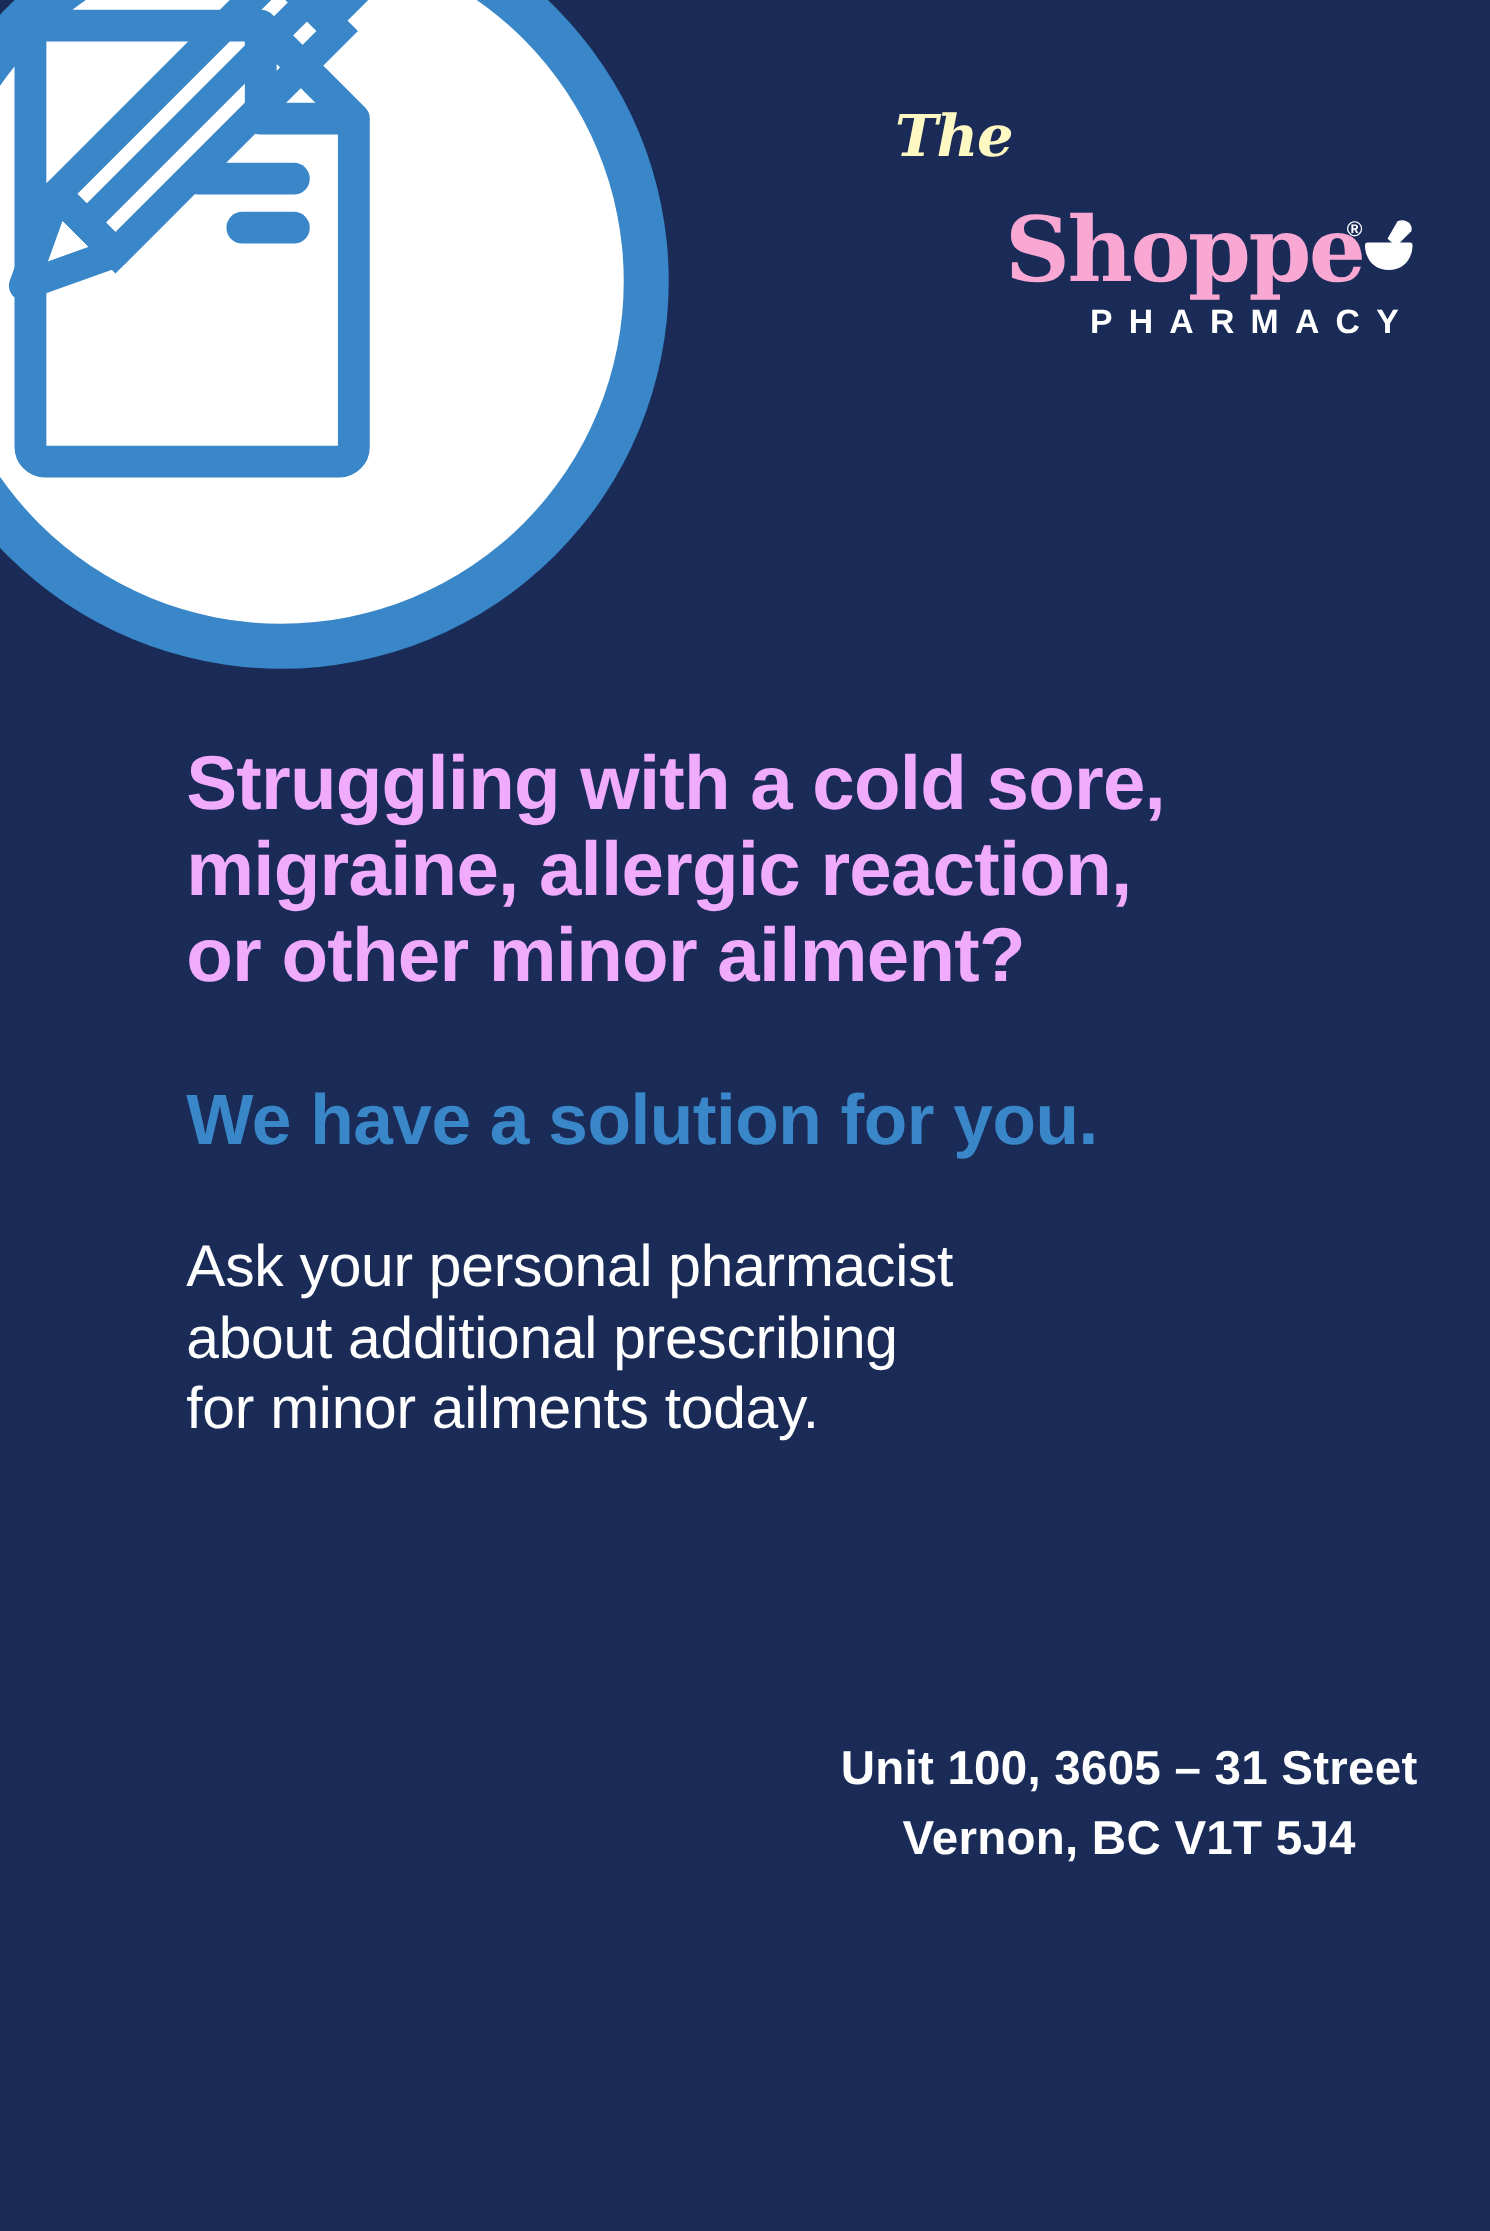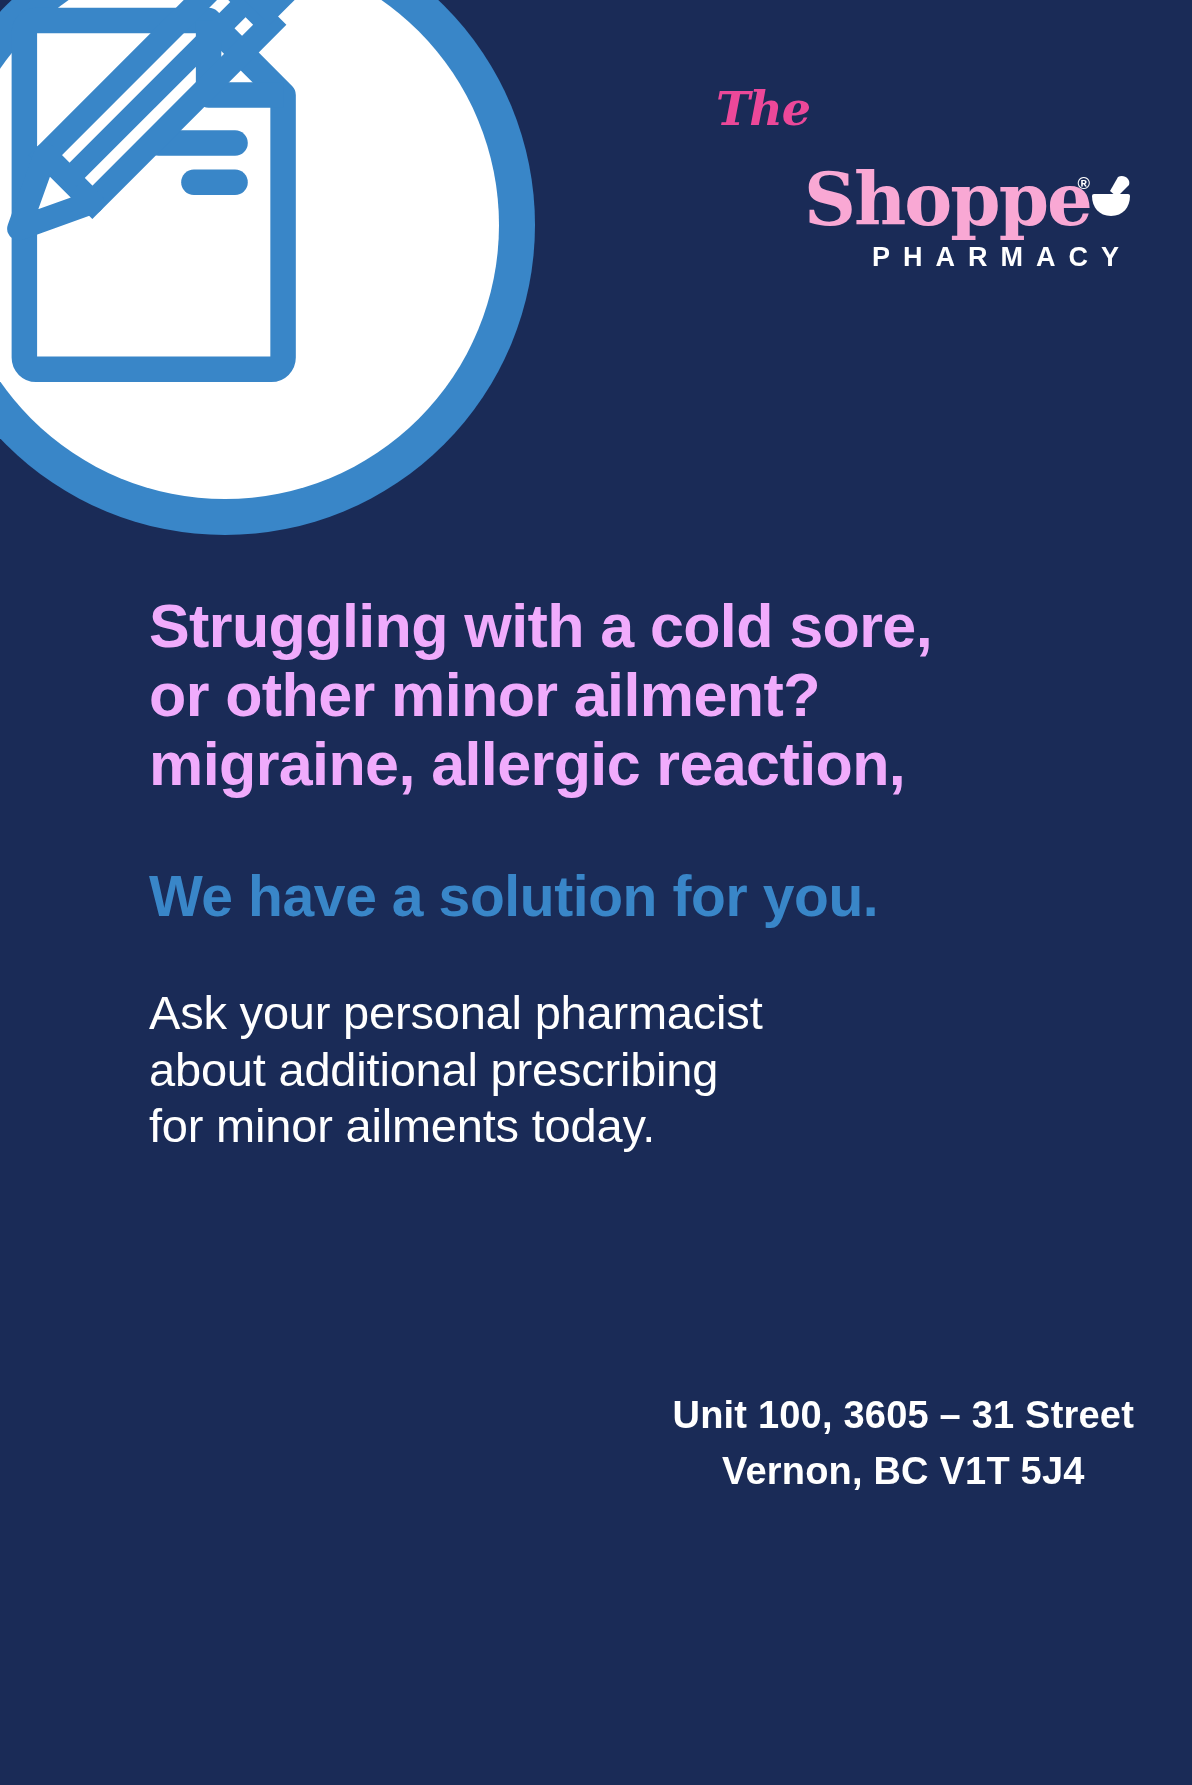--- a/index.html
+++ b/index.html
@@ -71,21 +71,21 @@
   .logo-the {
     position: absolute;
     left: 22px;
     top: 8px;
     font-family: "DejaVu Serif", serif;
     font-style: italic;
     font-weight: bold;
     font-size: 46px;
     letter-spacing: -1px;
     line-height: 1;
-    color: #ec4899;
+    color: #fef9c3;
   }
   .logo-medicine {
     position: absolute;
     left: 80px;
     top: 20px;
     font-family: "DejaVu Serif", serif;
     font-style: italic;
     font-weight: bold;
     font-size: 72px;
     letter-spacing: -2px;
@@ -224,22 +224,22 @@
         <path d="M28 3 c6 -3 13 2 11 8 l-12 12 l-7 -6 z" fill="#ffffff"></path>
       </svg>
     </div>
     <span class="logo-pharmacy">PHARMACY</span>
   </div>
 
   <div class="content">
 
     <h1 class="headline">
       <span class="hl-line">Struggling with a cold sore,</span>
+      <span class="hl-line">migraine, allergic reaction,</span>
       <span class="hl-line">or other minor ailment?</span>
-      <span class="hl-line">migraine, allergic reaction,</span>
     </h1>
 
     <p class="subhead">We have a solution for you.</p>
 
     <p class="body-copy">
       <span class="bc-line">Ask your personal pharmacist</span>
       <span class="bc-line">about additional prescribing</span>
       <span class="bc-line">for minor ailments today.</span>
     </p>
 

